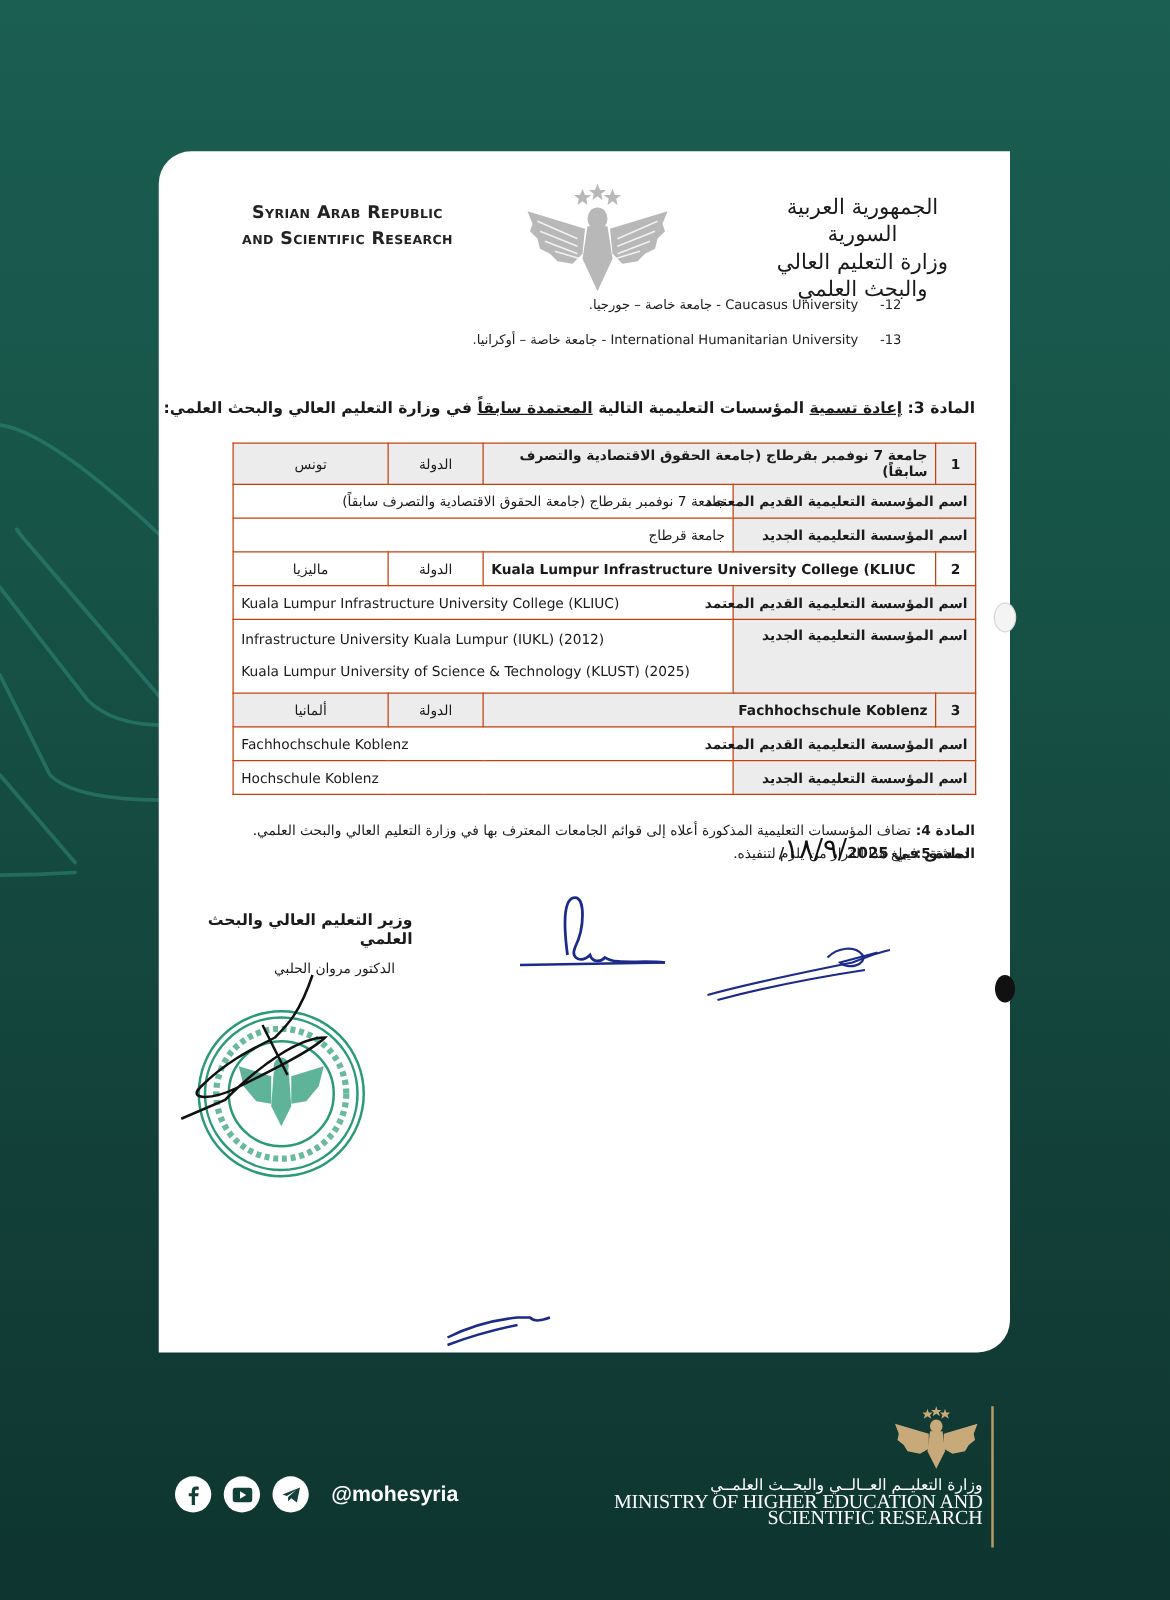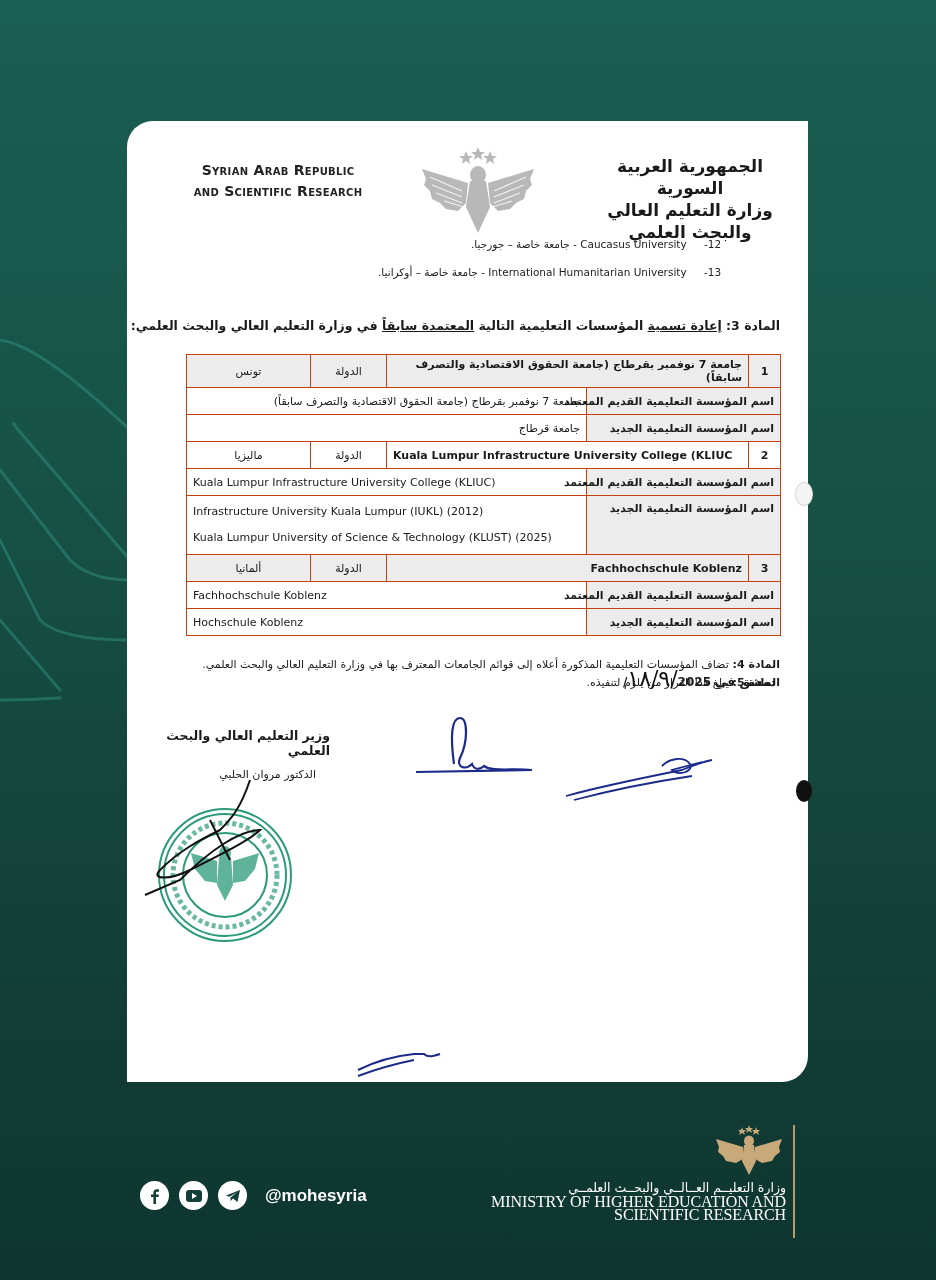--- a/index.html
+++ b/index.html
@@ -15,21 +15,21 @@
     overflow:hidden;
   }
   .hole { position:absolute; border-radius:50%; }
   .hole.white { left:795px; top:482px; width:16px; height:22px; background:#f4f4f4; border:1px solid #d8d8d8; }
   .hole.black { left:796px; top:780px; width:16px; height:22px; background:#111; }
 
   .hdr-en { position:absolute; left:158px; top:160px; width:240px; text-align:center;
     font-family:"DejaVu Sans", sans-serif; font-weight:bold; color:#222; font-variant:small-caps; letter-spacing:0.3px; }
   .hdr-en div { font-size:14px; line-height:21px; }
   .hdr-ar { position:absolute; left:600px; top:155px; width:180px; text-align:center; direction:rtl;
-    font-family:"DejaVu Sans", sans-serif; font-weight:bold; color:#1a1a1a; }
+    font-family:"DejaVu Sans", sans-serif; font-weight:normal; color:#1a1a1a; }
   .hdr-ar div { font-size:17px; line-height:22px; }
   .eagle-doc { position:absolute; left:418px; top:145px; width:120px; height:92px; }
 
   .list-item { position:absolute; right:200px; direction:rtl; font-size:10.5px; color:#222;
     font-family:"DejaVu Sans", sans-serif; }
   .list-item .num { display:inline-block; width:28px; text-align:left; margin-left:14px; direction:ltr; }
   .li-12 { top:238px; right:204px; }
   .li-13 { top:266px; right:204px; }
 
   .art3 { position:absolute; right:156px; top:318px; direction:rtl; font-size:12.5px; font-weight:bold; color:#1a1a1a; }

